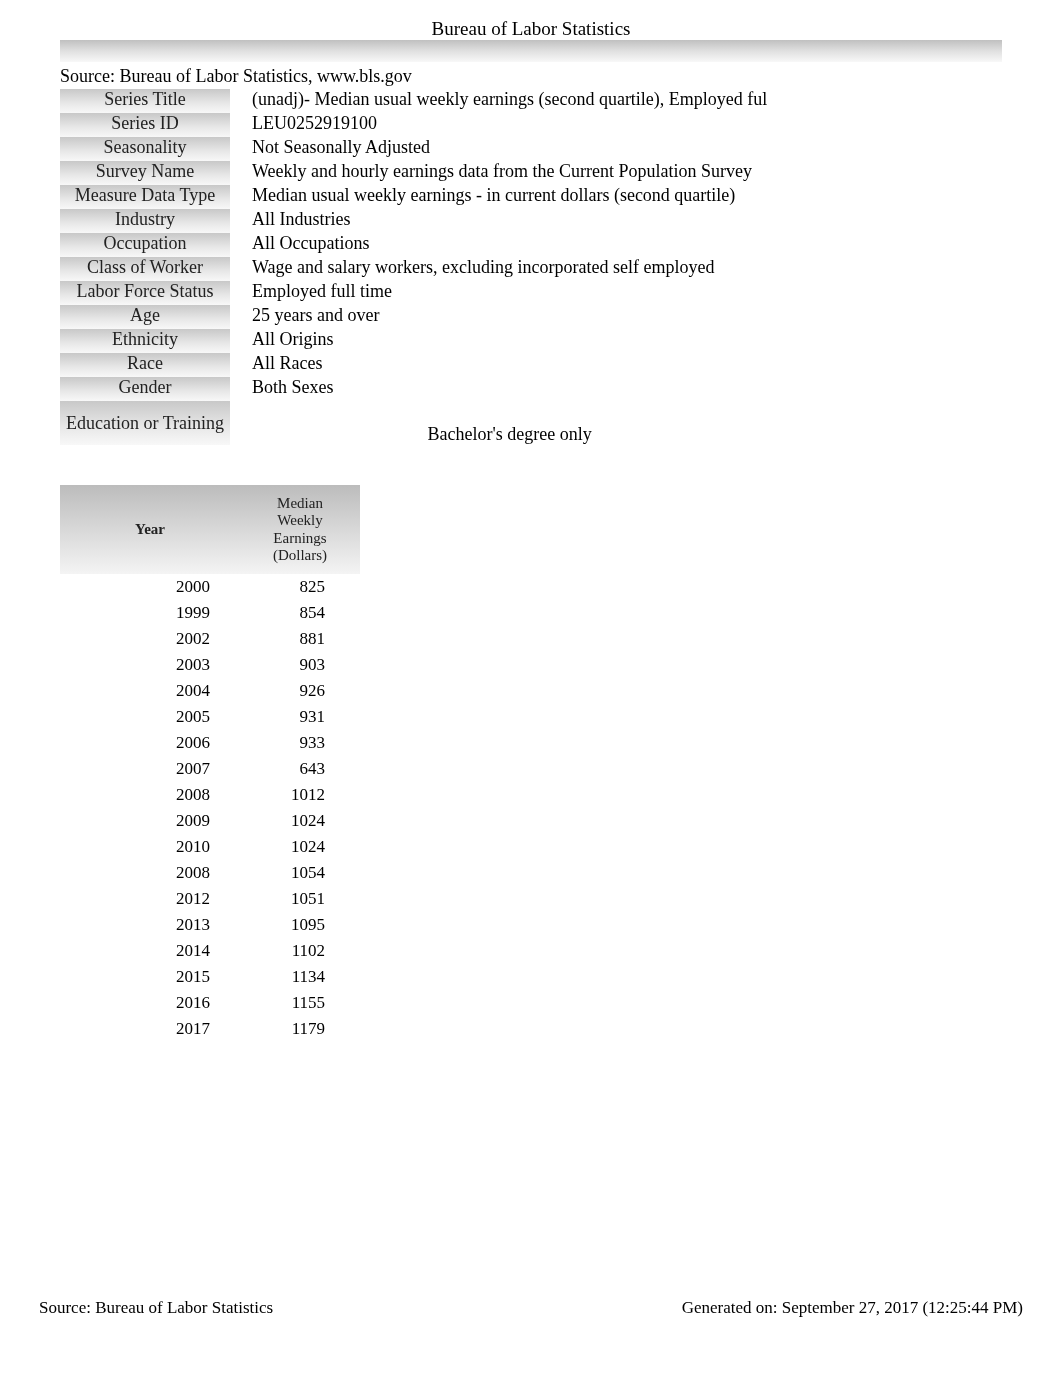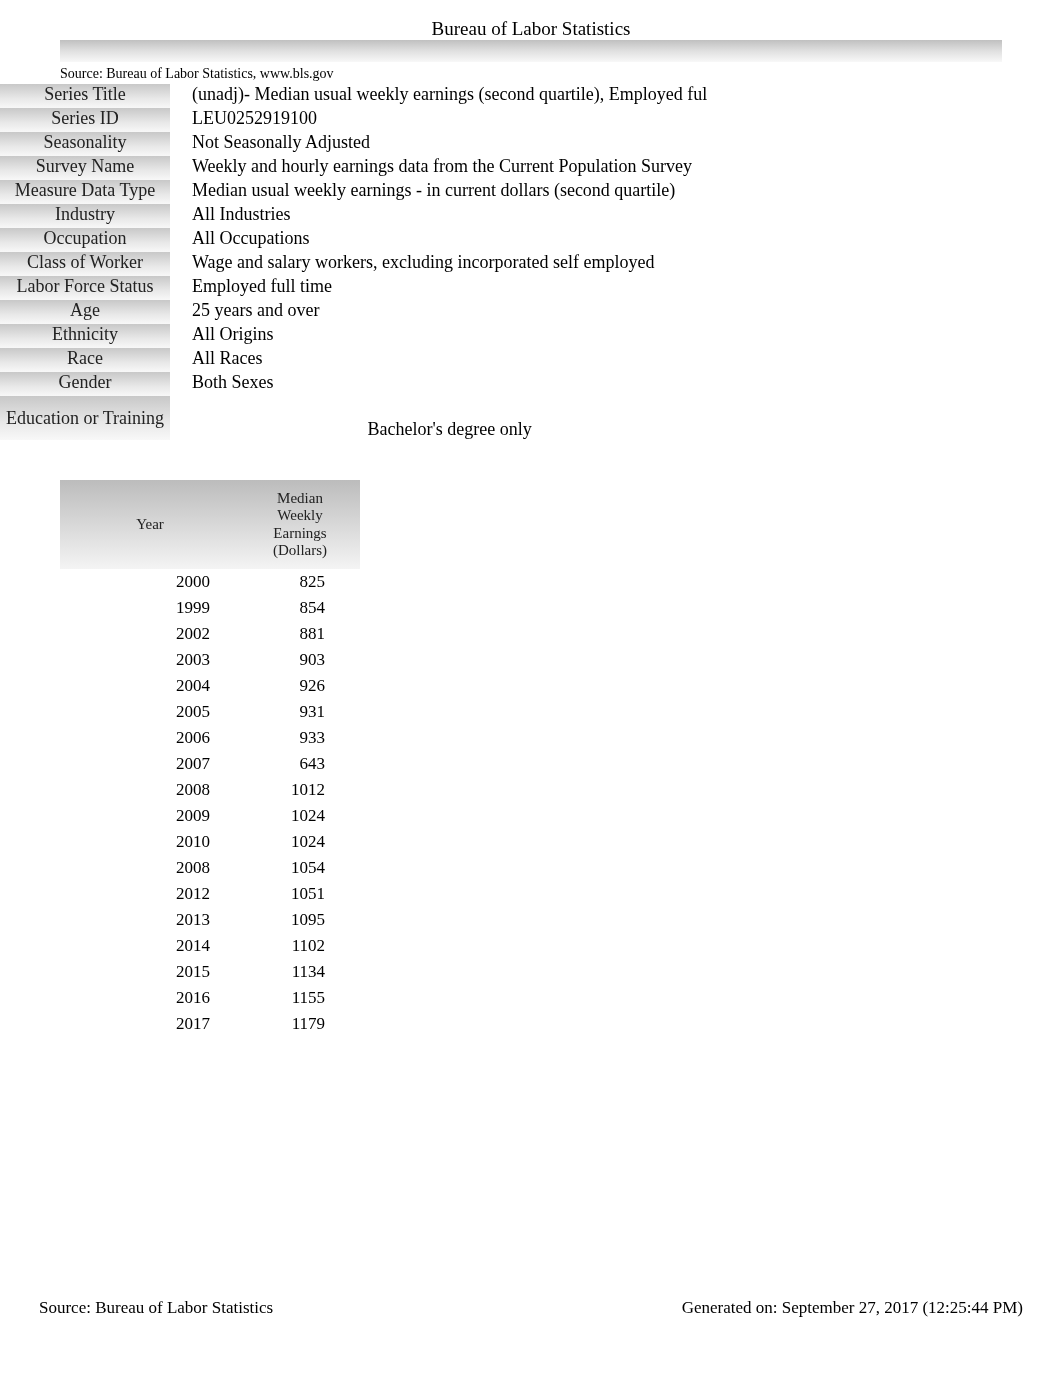--- a/index.html
+++ b/index.html
@@ -19,25 +19,26 @@
       text-align: center;
       font-size: 19px;
       padding-top: 18px;
     }
     .gradient-bar {
       height: 22px;
       background: linear-gradient(to bottom, #c0c0c0 0%, #e0e0e0 50%, #f8f8f8 100%);
       margin: 0 60px 4px 60px;
     }
     .source-line {
-      font-size: 14px;
+      font-size: 18px;
       margin-left: 60px;
       margin-bottom: 2px;
     }
     .meta-table {
+      margin-left: 60px;
       border-collapse: collapse;
     }
     .meta-table td {
       font-size: 18px;
       vertical-align: top;
     }
     .meta-label {
       text-align: center;
       width: 170px;
       background: linear-gradient(to bottom, #c8c8c8 0%, #e8e8e8 60%, #f8f8f8 100%);
@@ -62,20 +63,21 @@
     .data-table th {
       font-weight: normal;
       font-size: 15px;
       background: linear-gradient(to bottom, #bcbcbc 0%, #d8d8d8 50%, #f4f4f4 100%);
       text-align: center;
       padding: 10px 8px;
       color: #222;
     }
     .data-table th.year-col {
       width: 180px;
+      font-weight: bold;
     }
     .data-table th.earnings-col {
       width: 120px;
       line-height: 1.15;
     }
     .data-table td {
       font-size: 17px;
       text-align: right;
       padding: 3px 30px 3px 8px;
     }

